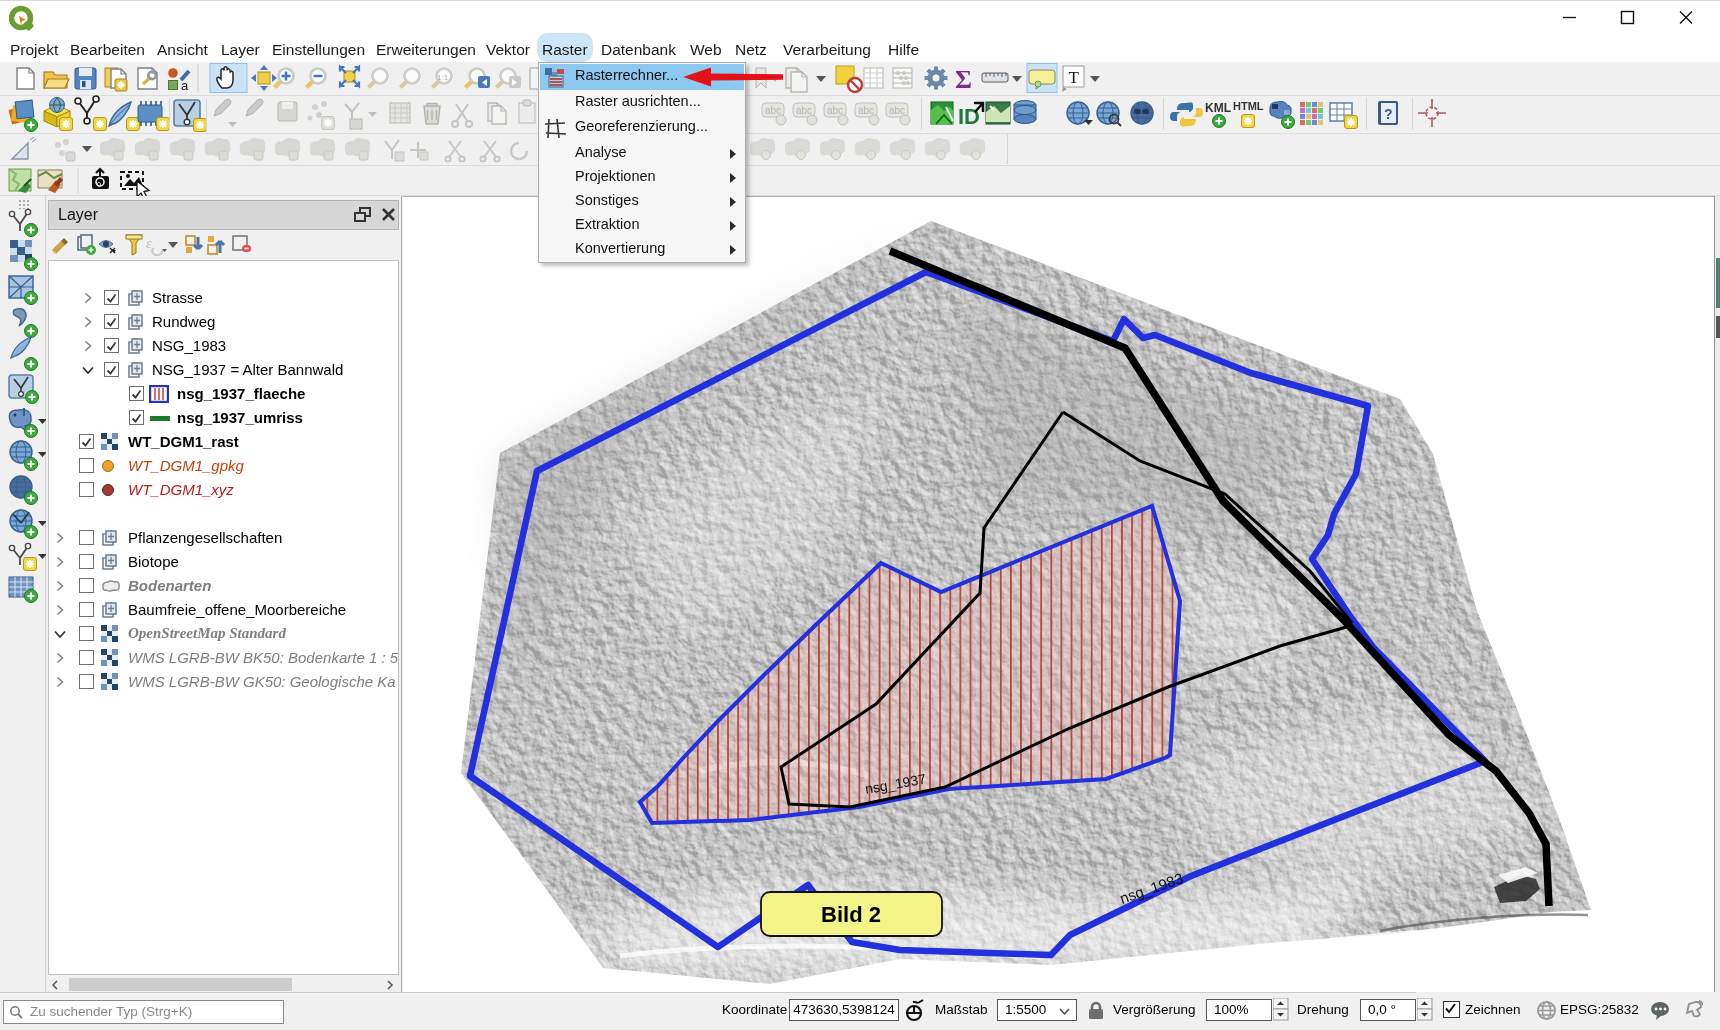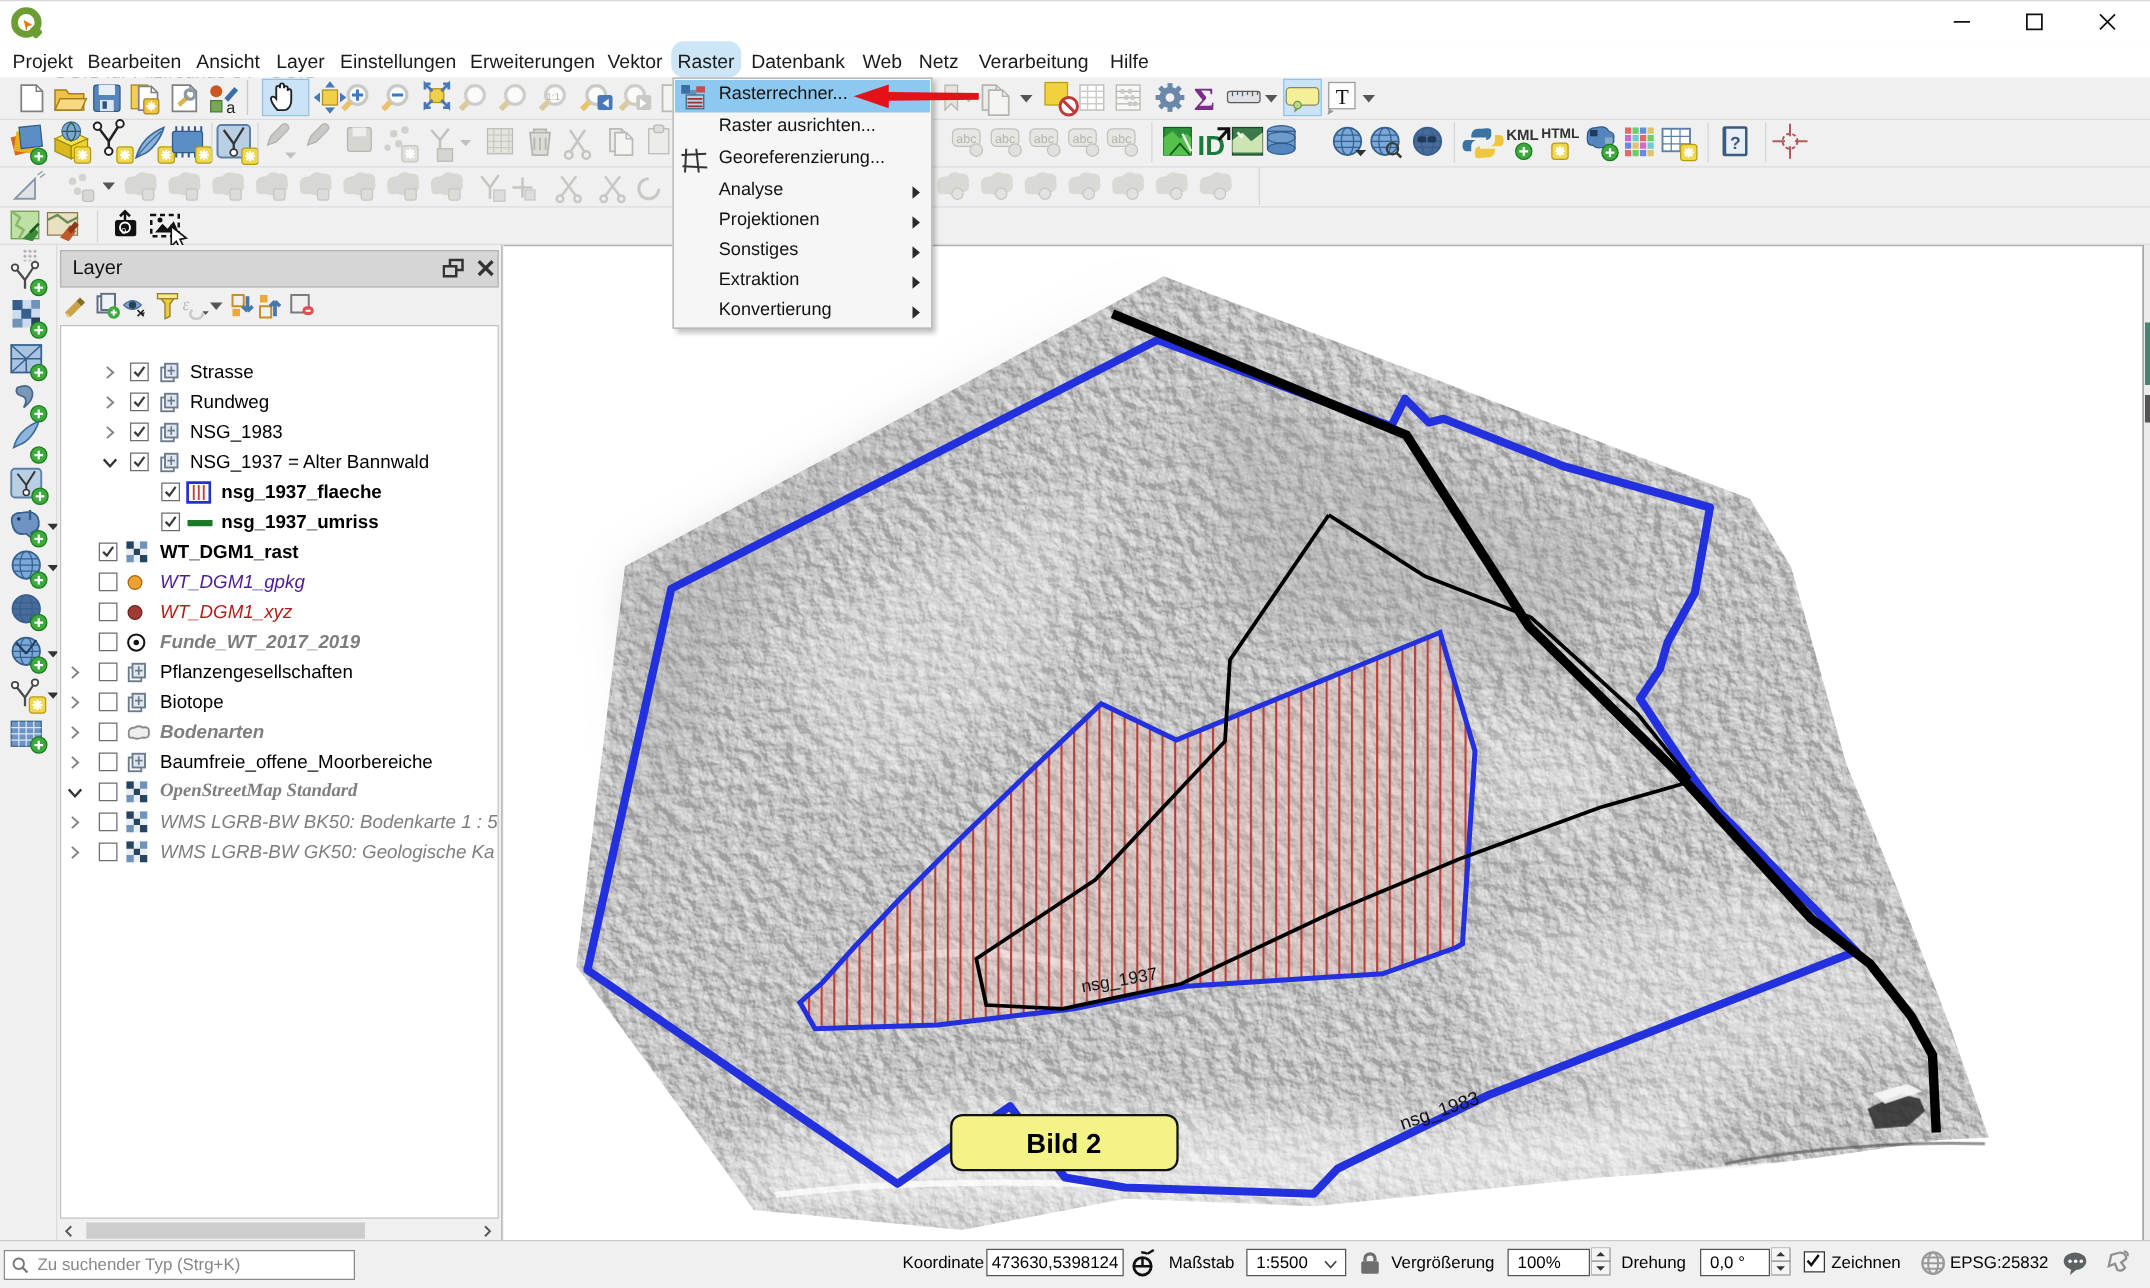--- a/index.html
+++ b/index.html
@@ -24,21 +24,21 @@
   #lp-title{position:absolute;left:9px;top:5px;font-size:16px;color:#111;}
   #lp-tree{position:absolute;left:2px;top:64px;width:351px;height:715px;background:#ffffff;border:1px solid #c0c0c0;box-sizing:border-box;overflow:hidden;}
   .trow{position:absolute;left:0;width:349px;height:24px;}
   .trow .lbl{position:absolute;top:3px;font-size:15px;color:#000;white-space:nowrap;}
   .cb{position:absolute;width:15px;height:15px;background:#fff;border:1px solid #6e6e6e;box-sizing:border-box;}
   .exp{position:absolute;font-size:13px;color:#444;}
   
   #map{position:absolute;left:403px;top:196px;width:1311px;height:796px;background:#ffffff;border-top:1px solid #b0b0b0;box-sizing:border-box;}
   #rightstrip{position:absolute;left:1714px;top:196px;width:6px;height:796px;background:#ececec;border-left:1px solid #909090;box-sizing:border-box;}
   
-  #statusbar{position:absolute;left:0;top:992px;width:1720px;height:38px;background:#f0f0f0;border-top:1px solid #c9c9c9;box-sizing:border-box;font-size:13.5px;color:#111;}
+  #statusbar{position:absolute;left:0;top:992px;width:1416px;height:38px;background:#f0f0f0;border-top:1px solid #c9c9c9;box-sizing:border-box;font-size:13.5px;color:#111;}
   .sbox{position:absolute;background:#fff;border:1px solid #555;box-sizing:border-box;font-size:13.5px;color:#000;}
   .slabel{position:absolute;top:9px;font-size:13.5px;color:#000;}
   
   #popup{position:absolute;left:538px;top:62px;width:208px;height:201px;background:#f6f6f6;border:1px solid #ababab;box-shadow:3px 3px 4px rgba(0,0,0,0.25);box-sizing:border-box;z-index:50;}
   .pitem{position:absolute;left:1px;width:204px;height:24px;font-size:14.5px;color:#111;}
   .pitem .txt{position:absolute;left:35px;top:2px;}
   .parrow{position:absolute;right:8px;top:7px;width:0;height:0;border-top:5px solid transparent;border-bottom:5px solid transparent;border-left:6px solid #2a2a2a;}
   #redarrow{position:absolute;left:680px;top:62px;z-index:60;}
 </style></head>
 <body>
@@ -633,36 +633,28 @@
             <rect x="0" y="11" width="6" height="6" fill="#6f94b8"></rect>
             <rect x="11" y="11" width="6" height="6" fill="#26435f"></rect>
           </svg>
           <div class="lbl" style="left:79px;font-weight:bold;">WT_DGM1_rast</div>
         </div>
       <div class="trow" style="top:193px">
           <div class="cb" style="left:30px;top:4px"></div>
           <svg class="abs" style="left:52px;top:5px" width="14" height="14">
             <circle cx="7" cy="7" r="5.5" fill="#efa030" stroke="#9a6a10"></circle>
           </svg>
-          <div class="lbl" style="left:79px;font-style:italic;color:#4c1d95;">WT_DGM1_gpkg</div>
+          <div class="lbl" style="left:79px;font-style:italic;color:#c2410c;">WT_DGM1_gpkg</div>
         </div>
       <div class="trow" style="top:217px">
           <div class="cb" style="left:30px;top:4px"></div>
           <svg class="abs" style="left:52px;top:5px" width="14" height="14">
             <circle cx="7" cy="7" r="5.5" fill="#a03a34" stroke="#6a211e"></circle>
           </svg>
           <div class="lbl" style="left:79px;font-style:italic;color:#b91c1c;">WT_DGM1_xyz</div>
-        </div>
-      <div class="trow" style="top:241px">
-          <div class="cb" style="left:30px;top:4px"></div>
-          <svg class="abs" style="left:52px;top:4px" width="16" height="16">
-            <circle cx="8" cy="8" r="6.5" fill="none" stroke="#111" stroke-width="1.6"></circle>
-            <circle cx="8" cy="8" r="2.2" fill="#111"></circle>
-          </svg>
-          <div class="lbl" style="left:79px;font-style:italic;font-weight:bold;color:#7e7e7e;">Funde_WT_2017_2019</div>
         </div>
       <div class="trow" style="top:265px">
           <svg class="abs" style="left:7px;top:6px" width="8" height="12">
             <path d="M1.5 1.5 L6.5 6 L1.5 10.5" stroke="#838383" stroke-width="1.6" fill="none"></path>
           </svg>
           <div class="cb" style="left:30px;top:4px"></div>
           <svg class="abs" style="left:52px;top:3px" width="18" height="18" viewBox="0 0 18 18">
             <rect x="2" y="5" width="10" height="11" fill="none" stroke="#6b7b8b" stroke-width="1.5"></rect>
             <rect x="5" y="2" width="10" height="11" fill="#dfe7ef" stroke="#6b7b8b" stroke-width="1.5"></rect>
             <path d="M10 4 v7 M7 7.5 h6" stroke="#6b7b8b" stroke-width="1.3"></path>

